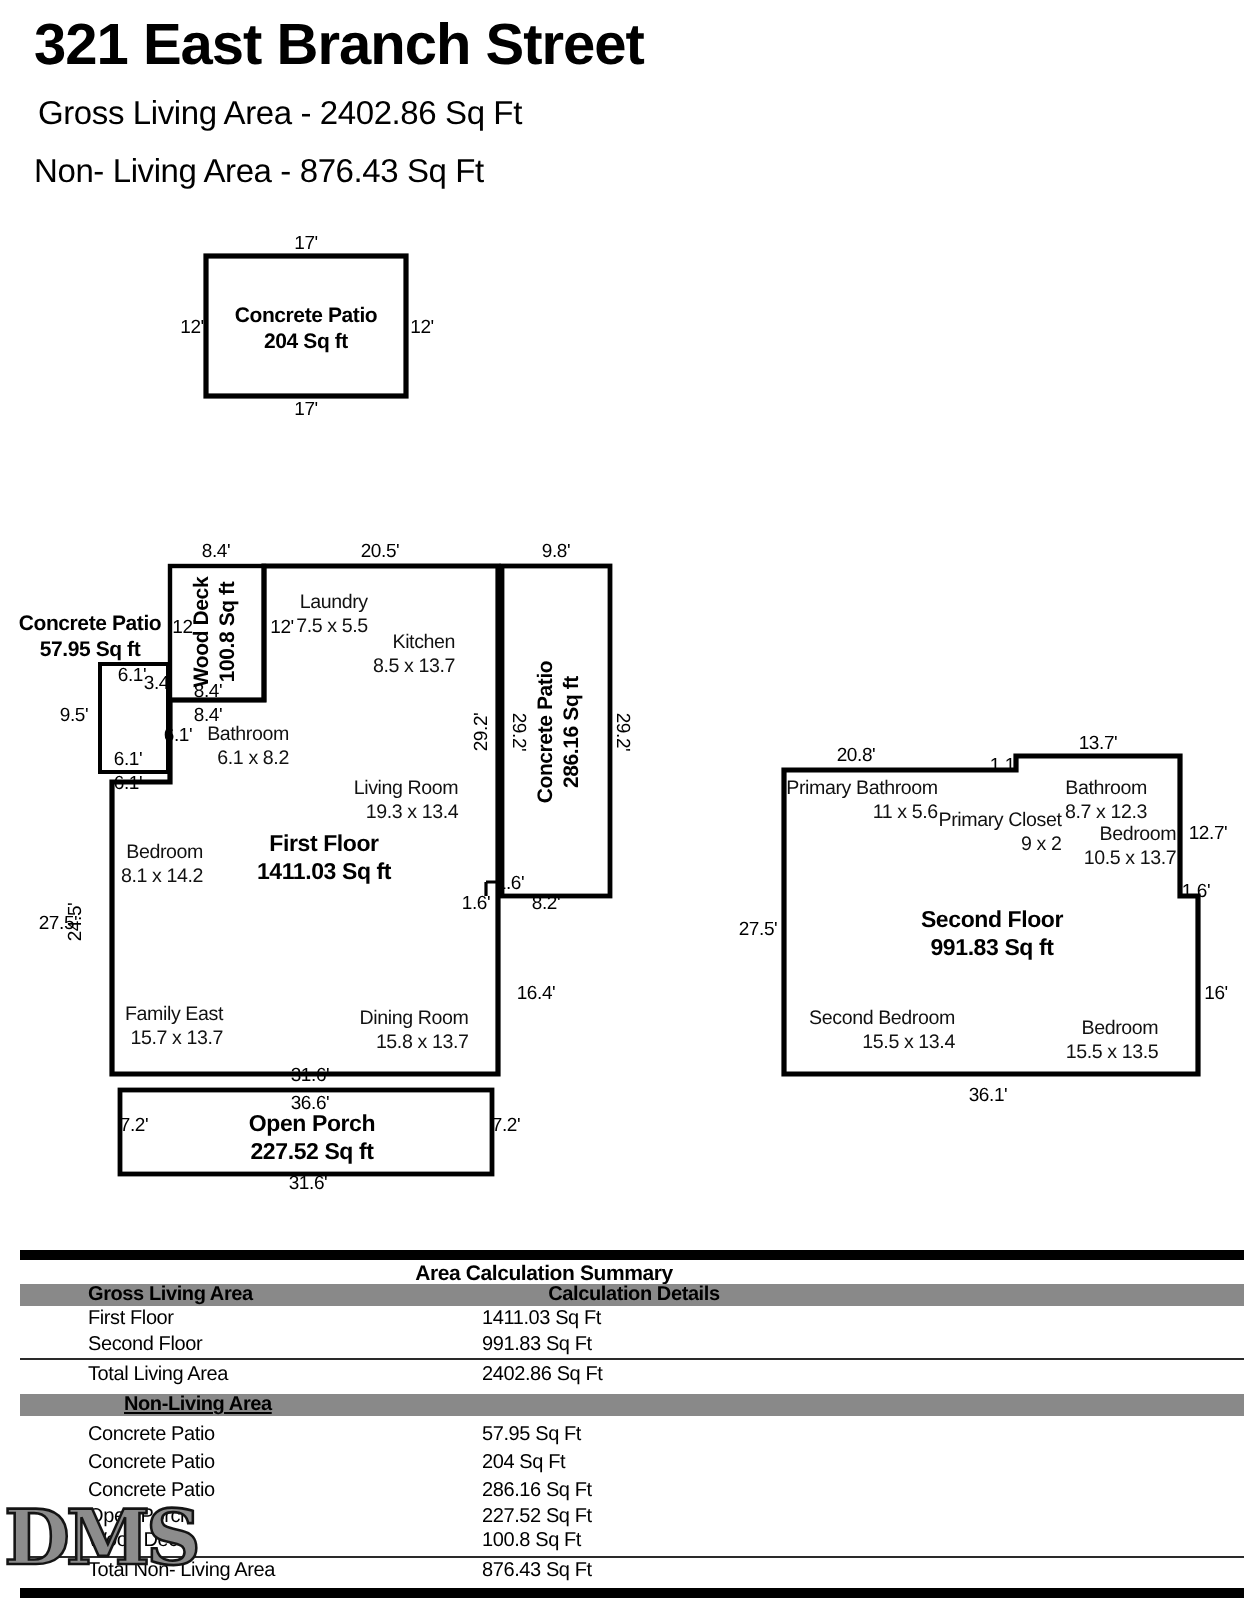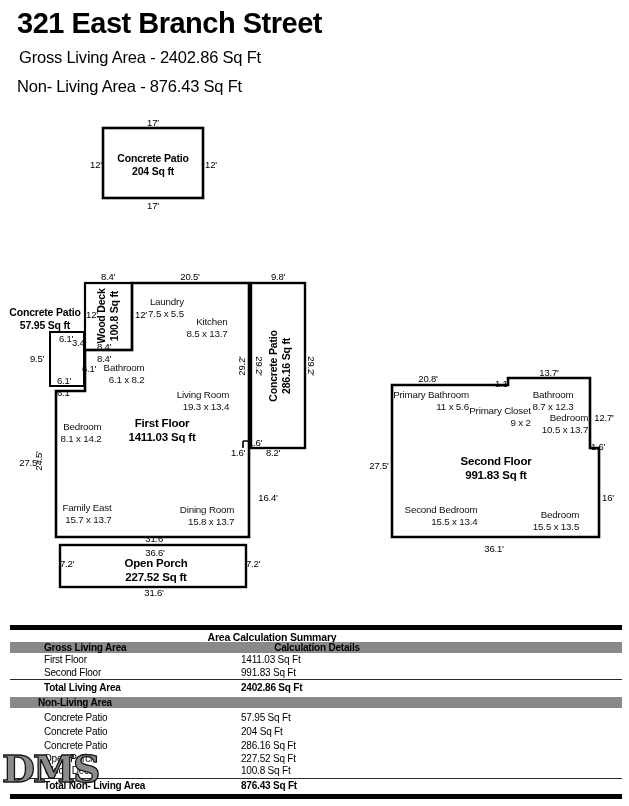--- a/index.html
+++ b/index.html
@@ -19,21 +19,21 @@
   .ptitle{position:absolute;transform:translate(-50%,-50%);font-size:10.5px;font-weight:bold;line-height:1.25;text-align:center;white-space:nowrap;letter-spacing:-0.2px;}
   .ptitle.big{font-size:11.5px;}
   .ptitle.rot-ccw{transform:translate(-50%,-50%) rotate(-90deg);}
   .ln{display:block;}
   
   .tbar{position:absolute;left:10px;width:612px;background:#000;}
   .tline{position:absolute;left:10px;width:612px;height:1px;background:#2a2a2a;}
   .gray-band{position:absolute;left:10px;width:612px;background:#898989;}
   .trow-label{position:absolute;left:44px;font-size:10px;white-space:nowrap;letter-spacing:-0.2px;}
   .trow-value{position:absolute;left:241px;font-size:10px;white-space:nowrap;letter-spacing:-0.2px;}
-  .bold{font-weight:bold;}
+  .bold{font-weight:normal;}
   .t-title{position:absolute;left:10px;width:524px;text-align:center;font-size:10.5px;font-weight:bold;letter-spacing:-0.2px;}
   .band-label{position:absolute;left:44px;top:0;font-size:10px;font-weight:bold;letter-spacing:-0.2px;}
   .band-center{position:absolute;left:241px;width:152px;top:0;text-align:center;font-size:10px;font-weight:bold;letter-spacing:-0.2px;}
   .watermark{
     position:absolute;left:2px;top:746px;z-index:5;
     font-family:"DejaVu Serif", serif;font-weight:bold;font-size:38px;
     color:rgba(255,255,255,0.55);-webkit-text-stroke:1.3px #141414;
     text-shadow:0 0 0 #000;letter-spacing:-2px;
   }
   svg{position:absolute;left:0;top:0;}
@@ -200,21 +200,21 @@
 <div class="trow-label" style="top:654px;">First Floor</div>
 <div class="trow-value" style="top:654px;">1411.03 Sq Ft</div>
 <div class="trow-label" style="top:667px;">Second Floor</div>
 <div class="trow-value" style="top:667px;">991.83 Sq Ft</div>
 
 <div class="tline" style="top:679px;"></div>
 <div class="trow-label bold" style="top:682px;">Total Living Area</div>
 <div class="trow-value bold" style="top:682px;">2402.86 Sq Ft</div>
 
 <div class="gray-band" style="top:697px;height:11px;">
-  <span class="band-label" style="left:28px;">Non-Living Area</span>
+  <span class="band-label" style="left:52px;text-decoration:underline;">Non-Living Area</span>
 </div>
 
 <div class="trow-label" style="top:712px;">Concrete Patio</div>
 <div class="trow-value" style="top:712px;">57.95 Sq Ft</div>
 <div class="trow-label" style="top:726px;">Concrete Patio</div>
 <div class="trow-value" style="top:726px;">204 Sq Ft</div>
 <div class="trow-label" style="top:740px;">Concrete Patio</div>
 <div class="trow-value" style="top:740px;">286.16 Sq Ft</div>
 <div class="trow-label" style="top:753px;">Open Porch</div>
 <div class="trow-value" style="top:753px;">227.52 Sq Ft</div>

